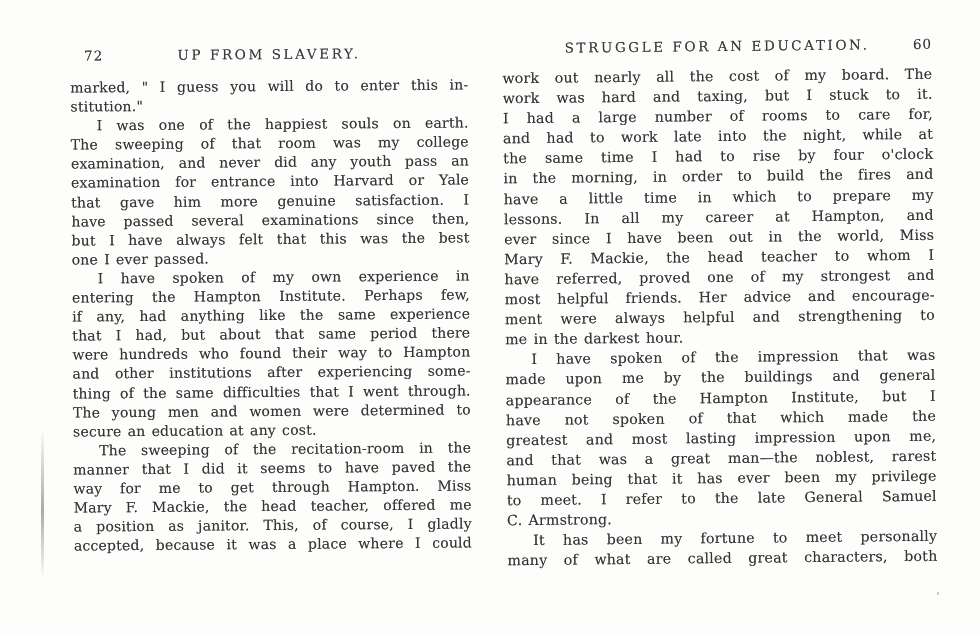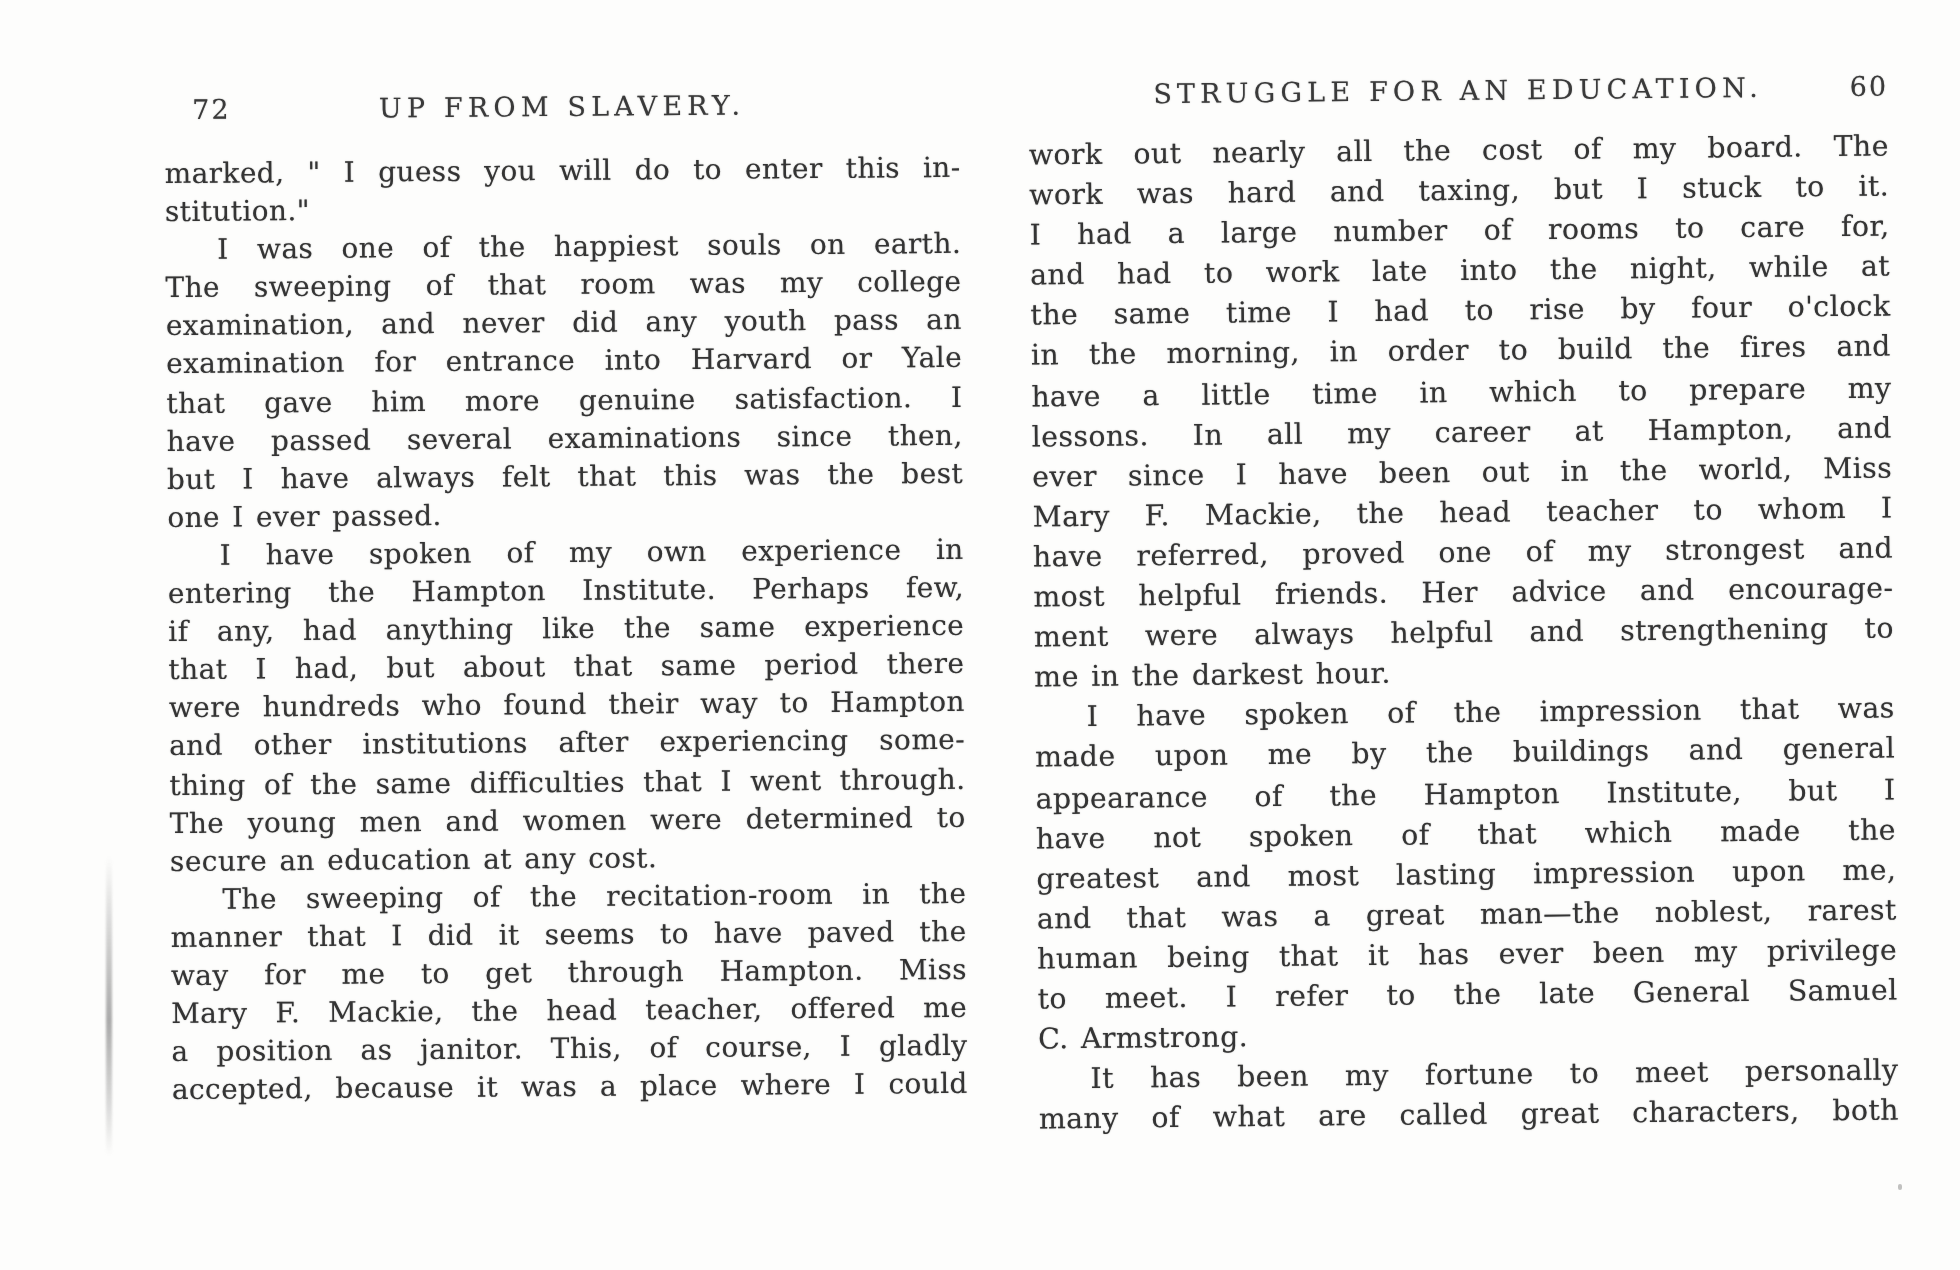--- a/index.html
+++ b/index.html
@@ -11,21 +11,20 @@
     width: 980px;
     height: 635px;
     position: relative;
     overflow: hidden;
     background: #fdfdfc;
     font-family: "DejaVu Serif", "Liberation Serif", serif;
   }
   .spread {
     position: absolute;
     inset: 0;
-    margin-left: 12px;
   }
   .page {
     position: absolute;
     color: #343434;
     text-shadow: 0 0 0.6px rgba(60,60,60,0.55);
   }
   .page-left {
     left: 70px;
     top: 46px;
     width: 398px;

